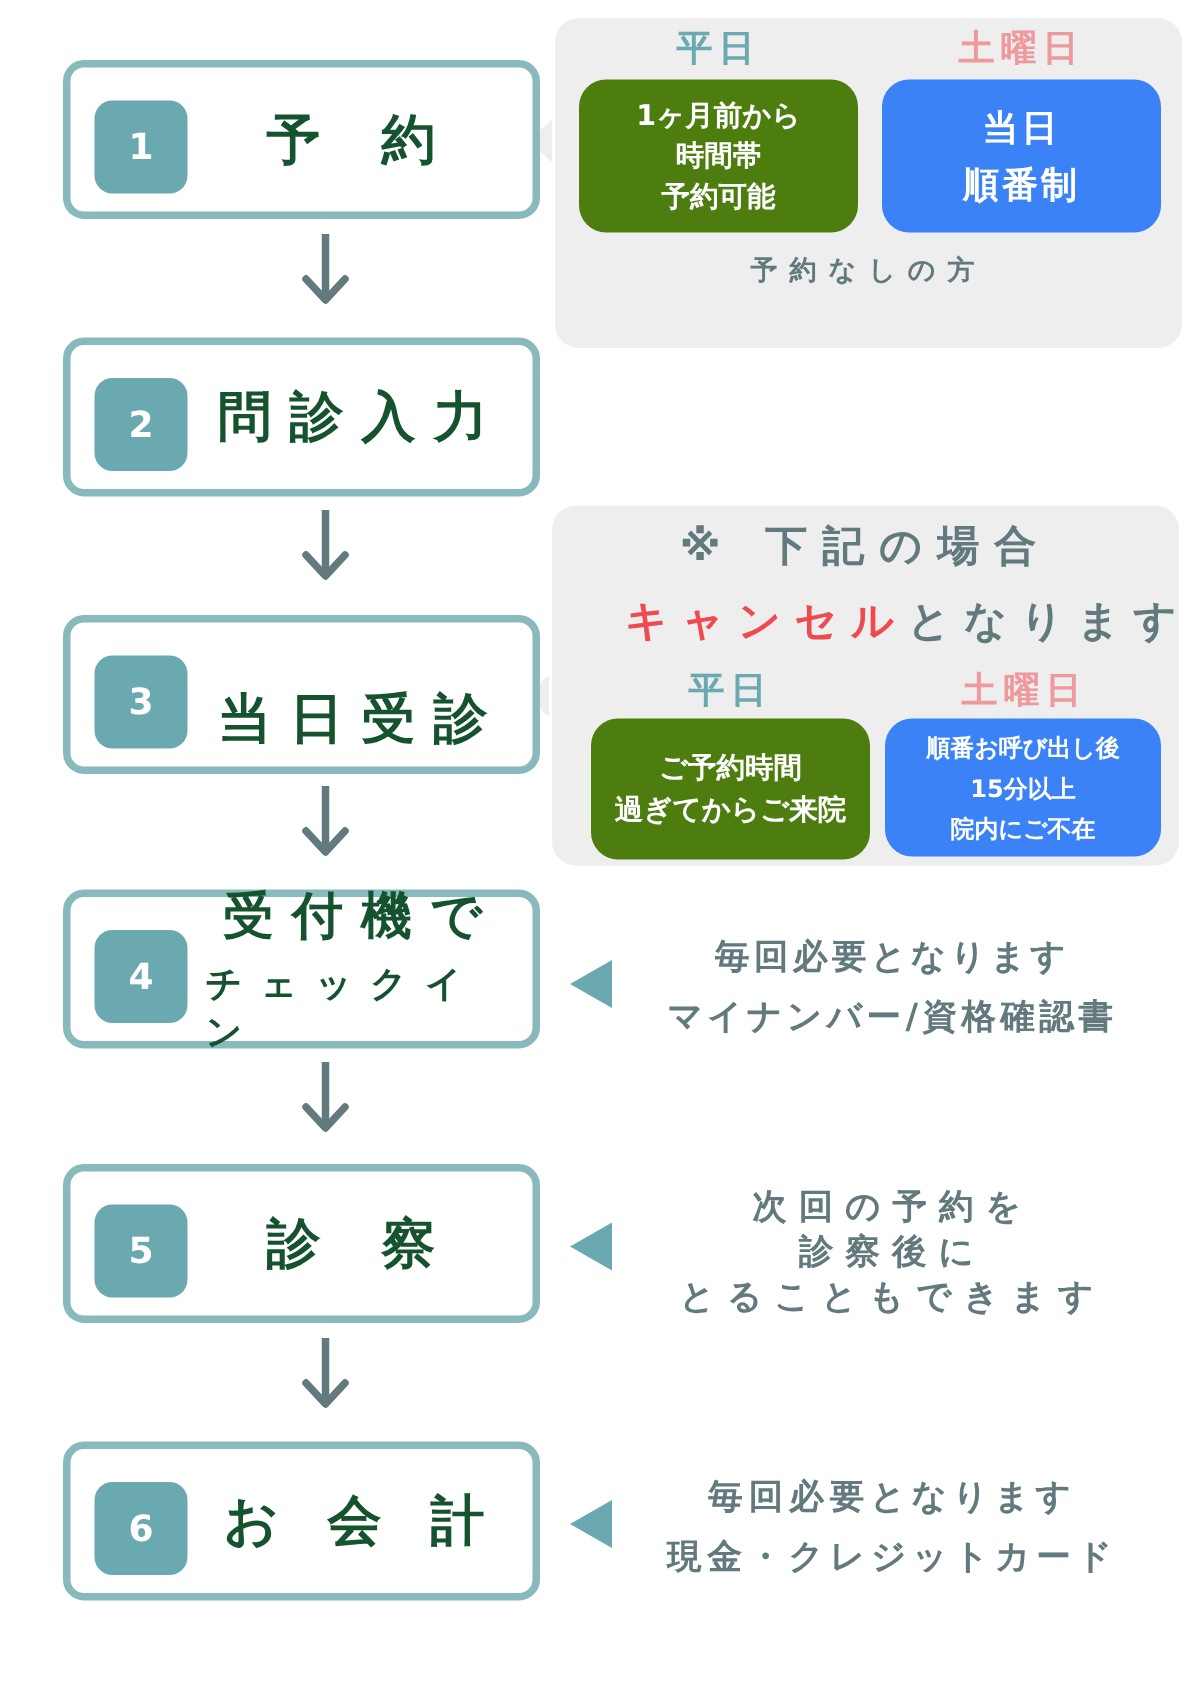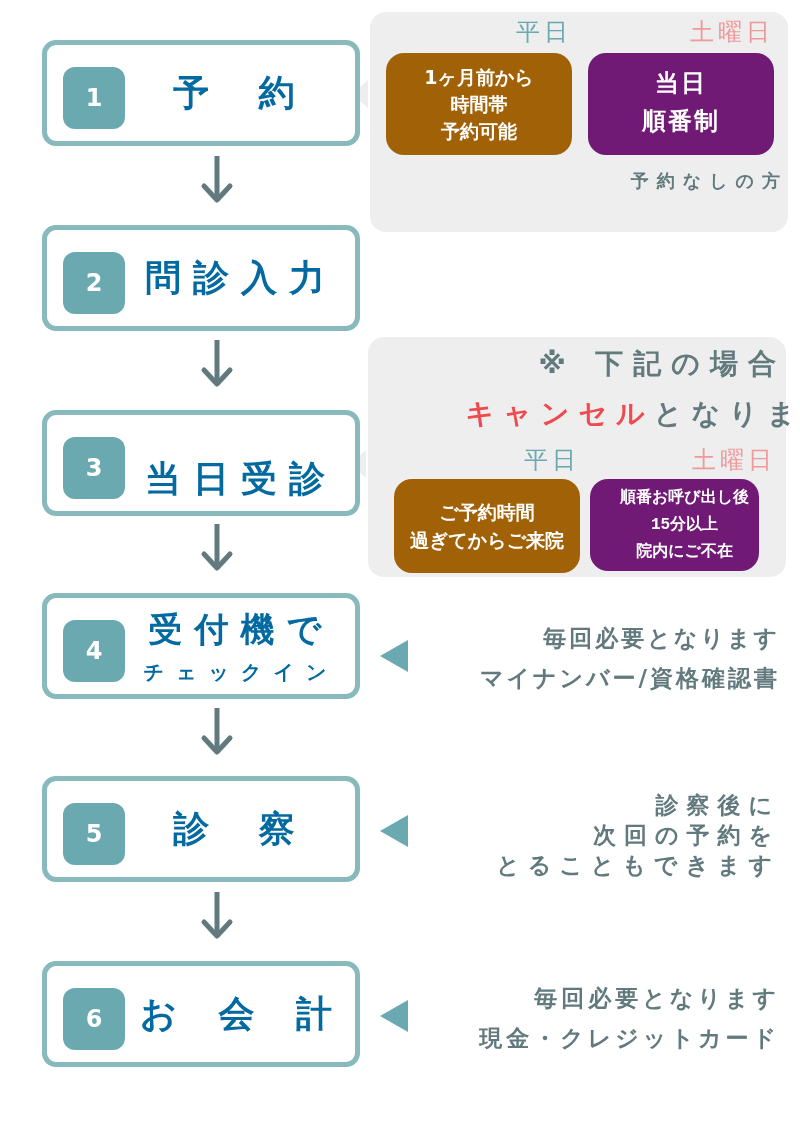--- a/index.html
+++ b/index.html
@@ -12,46 +12,46 @@
     border: 5px solid #87b9bd; border-radius: 14px; background: #fff; box-sizing: border-box;
   }
   .badge {
     position: absolute; left: 16px; top: 22px; width: 62px; height: 62px; border-radius: 12px;
     background: #6aa9b0; color: #fff; font-weight: bold; font-size: 24px;
     display: flex; align-items: center; justify-content: center;
   }
   .step-label {
     position: absolute; left: 90px; right: 10px; top: 0; bottom: 0;
     display: flex; align-items: center; justify-content: center;
-    font-weight: bold; font-size: 36px; letter-spacing: 14px; color: #0369a1; font-family: Liberation Mono, monospace;
+    font-weight: bold; font-size: 36px; letter-spacing: 14px; color: #14532d;
   }
   .step-label.two { flex-direction: column; }
   .step-label .l1 { font-size: 34px; letter-spacing: 12px; text-align: right; }
-  .step-label .l2 { font-size: 20px; letter-spacing: 12px; margin-top: 6px; }
+  .step-label .l2 { font-size: 24px; letter-spacing: 12px; margin-top: 6px; }
   .arrow { position: absolute; left: 200px; width: 34px; height: 50px; }
   .panel {
     position: absolute; background: #eeeeee; border-radius: 16px;
   }
   .panel-pointer {
     position: absolute; width: 0; height: 0;
     border-top: 14px solid transparent; border-bottom: 14px solid transparent;
     border-right: 16px solid #eeeeee;
   }
-  .hdr { position: absolute; font-weight: normal; font-size: 24px; text-align: right; letter-spacing: 4px; }
+  .hdr { position: absolute; font-weight: bold; font-size: 24px; text-align: center; letter-spacing: 4px; }
   .hdr.teal { color: #6aa9b0; }
   .hdr.pink { color: #ee9a9c; }
   .box {
     position: absolute; border-radius: 18px; color: #fff; font-weight: bold;
     display: flex; flex-direction: column; align-items: center; justify-content: center; text-align: center;
   }
-  .box.teal { background: #a16207; }
-  .box.pink { background: #701a75; font-family: Liberation Mono, monospace; }
+  .box.teal { background: #4d7c0f; }
+  .box.pink { background: #3b82f6; }
   .line { display: block; }
   .note {
-    position: absolute; font-weight: bold; color: #627a7d; text-align: right;
+    position: absolute; font-weight: bold; color: #627a7d; text-align: center;
   }
   .tri {
     position: absolute; width: 0; height: 0;
     border-top: 16px solid transparent; border-bottom: 16px solid transparent;
     border-right: 28px solid #6aa9b0;
   }
   .red { color: #ef4a4f; }
 </style>
 </head>
 <body>
@@ -78,21 +78,21 @@
 <div class="note" style="left:368px; top:345px; width:418px; font-size:28px; letter-spacing:10px;">※ 下記の場合</div>
 <div class="note" style="left:368px; top:395px; width:474px; font-size:28px; letter-spacing:9px;">
   <span class="red">キャンセル</span><span>となります</span>
 </div>
 <div class="hdr teal" style="left:394px; top:444px; width:186px;">平日</div>
 <div class="hdr pink" style="left:590px; top:444px; width:186px;">土曜日</div>
 <div class="box teal" style="left:394px; top:479px; width:186px; height:94px; font-size:19px; line-height:28px;">
   <span class="line">ご予約時間</span>
   <span class="line">過ぎてからご来院</span>
 </div>
-<div class="box pink" style="left:590px; top:479px; width:149px; height:92px; font-size:16px; line-height:27px;padding-left:20px;">
+<div class="box pink" style="left:590px; top:479px; width:184px; height:92px; font-size:16px; line-height:27px;">
   <span class="line">順番お呼び出し後</span>
   <span class="line">15分以上</span>
   <span class="line">院内にご不在</span>
 </div>
 
 <div class="step" style="top:40px;">
   <div class="badge">1</div>
   <div class="step-label">予 約</div>
 </div>
 <svg class="arrow" style="top:154px;" viewBox="0 0 34 50">
@@ -134,22 +134,22 @@
     <line x1="17" y1="2" x2="17" y2="46" stroke="#627a7d" stroke-width="5"></line>
     <polyline points="4,32 17,46 30,32" fill="none" stroke="#627a7d" stroke-width="5" stroke-linecap="round" stroke-linejoin="round"></polyline>
   </svg>
 
 <div class="step" style="top:776px;">
   <div class="badge">5</div>
   <div class="step-label">診 察</div>
 </div>
 <div class="tri" style="left:380px; top:815px;"></div>
 <div class="note" style="left:410px; top:790px; width:370px; font-size:23px; line-height:30px; letter-spacing:8px;">
+  <span class="line">次回の予約を</span>
   <span class="line">診察後に</span>
-  <span class="line">次回の予約を</span>
   <span class="line">とることもできます</span>
 </div>
 <svg class="arrow" style="top:890px;" viewBox="0 0 34 50">
     <line x1="17" y1="2" x2="17" y2="46" stroke="#627a7d" stroke-width="5"></line>
     <polyline points="4,32 17,46 30,32" fill="none" stroke="#627a7d" stroke-width="5" stroke-linecap="round" stroke-linejoin="round"></polyline>
   </svg>
 
 <div class="step" style="top:961px;">
   <div class="badge">6</div>
   <div class="step-label" style="letter-spacing:10px;">お 会 計</div>

